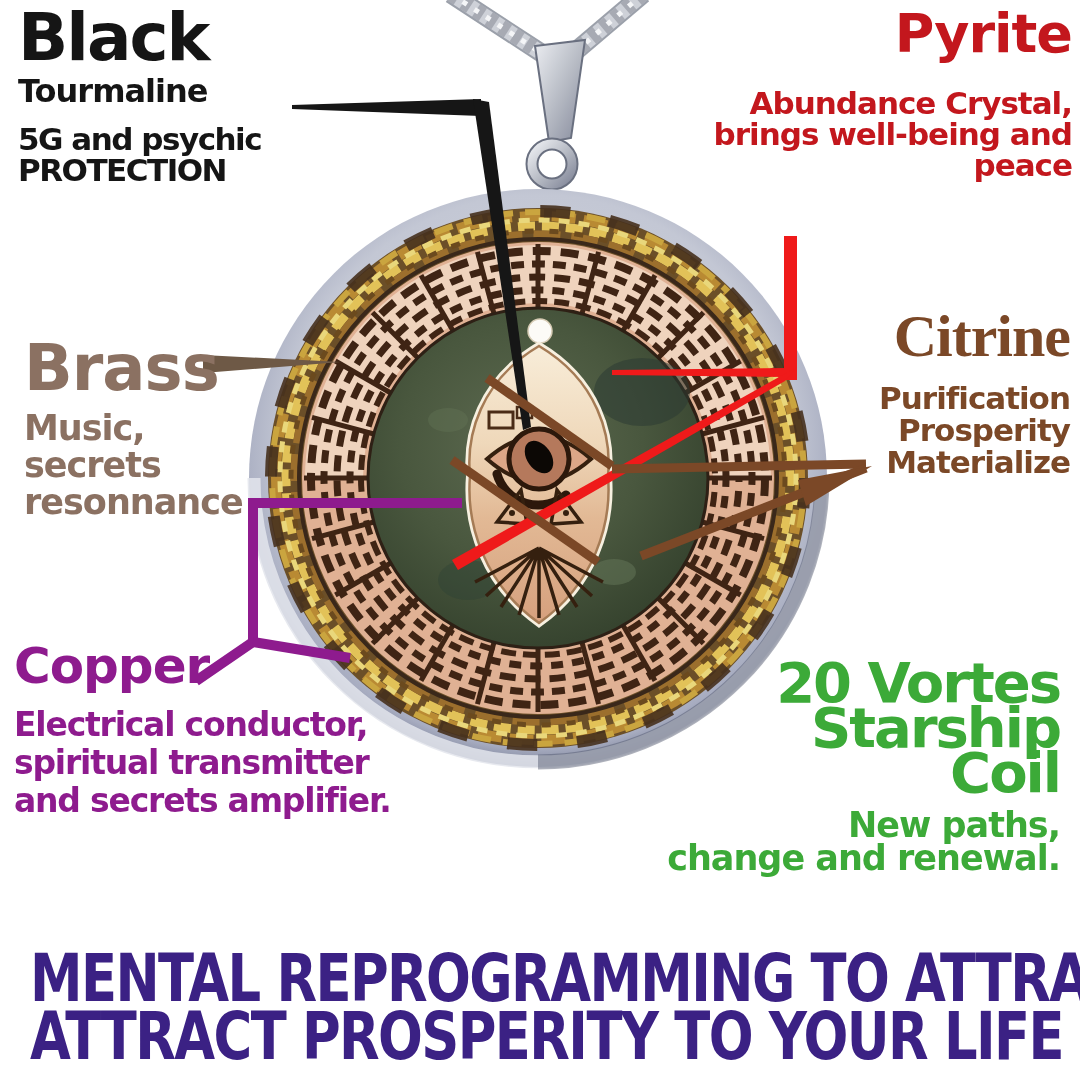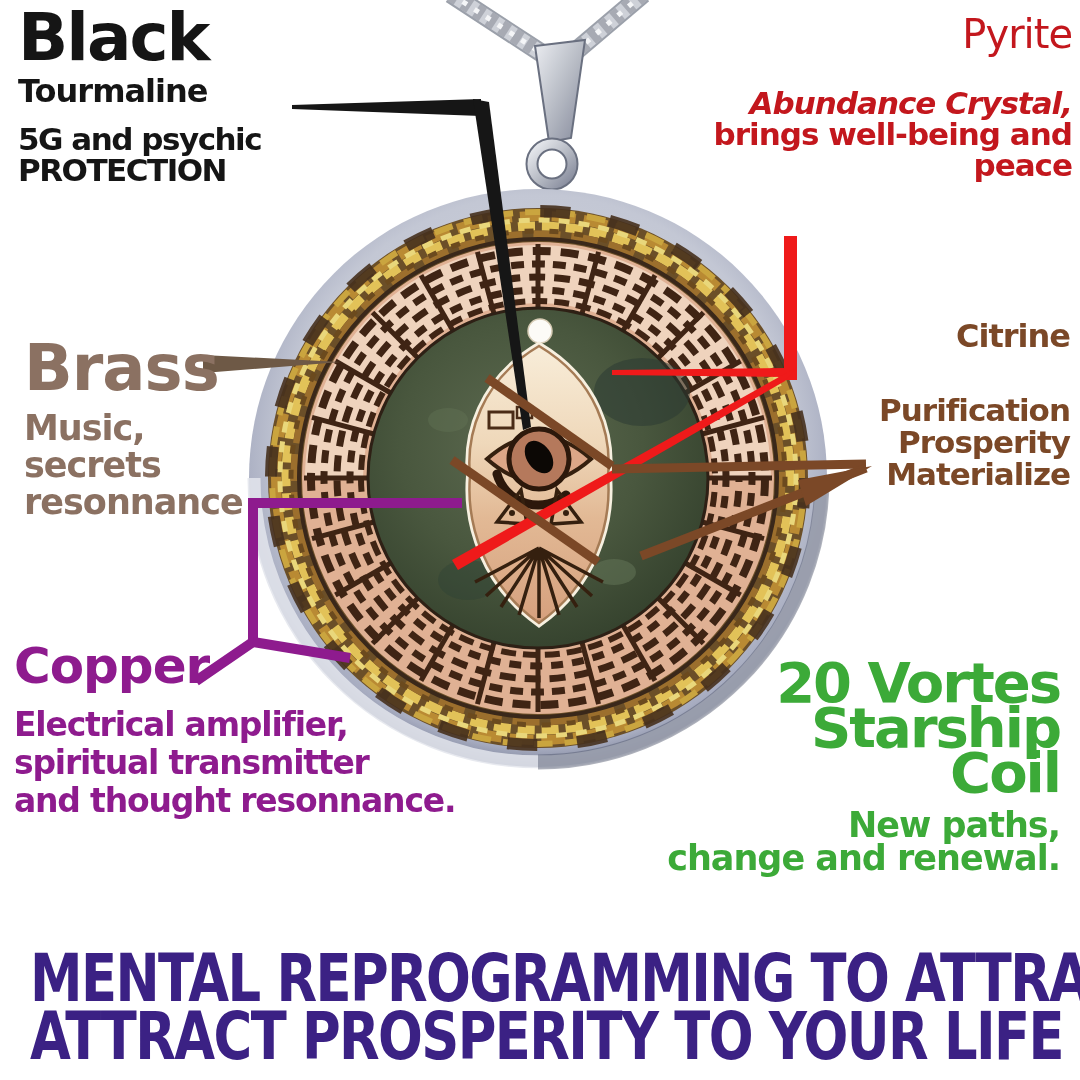--- a/index.html
+++ b/index.html
@@ -11,33 +11,33 @@
   .blk{position:absolute;}
   .rt{text-align:right;}
   
   .bt{left:18px;top:6px;color:#151515;}
   .bt .h1{font-size:66px;font-weight:800;line-height:64px;letter-spacing:-2px;}
   .bt .h2{font-size:32px;font-weight:800;line-height:42px;letter-spacing:-1px;}
   .bt .d{font-size:31px;font-weight:700;line-height:31px;letter-spacing:-1.5px;}
   .bt .d1{margin-top:12px;}
   
   .py{right:8px;top:4px;color:#c3171d;}
-  .py .h{font-size:40px;font-weight:400;line-height:60px;letter-spacing:-1px;}
+  .py .h{font-size:54px;font-weight:700;line-height:60px;letter-spacing:-1px;}
   .py .d{font-size:31px;font-weight:700;line-height:31px;letter-spacing:-1px;}
-  .py .d1{margin-top:24px;font-style:italic;}
+  .py .d1{margin-top:24px;}
   
   .br{left:24px;top:340px;color:#8b7162;}
   .br .h{font-size:64px;font-weight:700;line-height:56px;letter-spacing:-1px;}
   .br .d{font-size:35px;font-weight:700;line-height:37px;letter-spacing:-1px;}
   .br .d1{margin-top:14px;}
   
   .ci{right:10px;top:308px;color:#7b4827;}
-  .ci .h{font-size:32px;font-weight:800;line-height:56px;letter-spacing:-1px;}
+  .ci .h{font-size:60px;font-weight:800;line-height:56px;letter-spacing:-1px;font-family:Liberation Serif, serif;}
   .ci .d{font-size:31px;font-weight:700;line-height:32px;letter-spacing:-1px;}
-  .ci .d1{margin-top:30px;}
+  .ci .d1{margin-top:18px;}
   
   .co{left:14px;top:638px;color:#8e1b8e;}
   .co .h{font-size:50px;font-weight:800;line-height:56px;letter-spacing:-1px;}
   .co .d{font-size:33px;font-weight:700;line-height:38px;letter-spacing:-1.2px;}
   .co .d1{margin-top:12px;}
   
   .sc{right:20px;top:660px;color:#3caa38;}
   .sc .h{font-size:56px;font-weight:800;line-height:45px;letter-spacing:-2px;}
   .sc .d{font-size:35px;font-weight:700;line-height:33px;letter-spacing:-1px;}
   .sc .d1{margin-top:14px;}
@@ -221,23 +221,23 @@
 
   <div class="blk ci rt">
     <div class="h">Citrine</div>
     <div class="d d1">Purification</div>
     <div class="d">Prosperity</div>
     <div class="d">Materialize</div>
   </div>
 
   <div class="blk co">
     <div class="h">Copper</div>
-    <div class="d d1">Electrical amplifier,</div>
+    <div class="d d1">Electrical conductor,</div>
     <div class="d">spiritual transmitter</div>
-    <div class="d">and thought resonnance.</div>
+    <div class="d">and secrets amplifier.</div>
   </div>
 
   <div class="blk sc rt">
     <div class="h">20 Vortes</div>
     <div class="h">Starship</div>
     <div class="h">Coil</div>
     <div class="d d1">New paths,</div>
     <div class="d">change and renewal.</div>
   </div>
 

